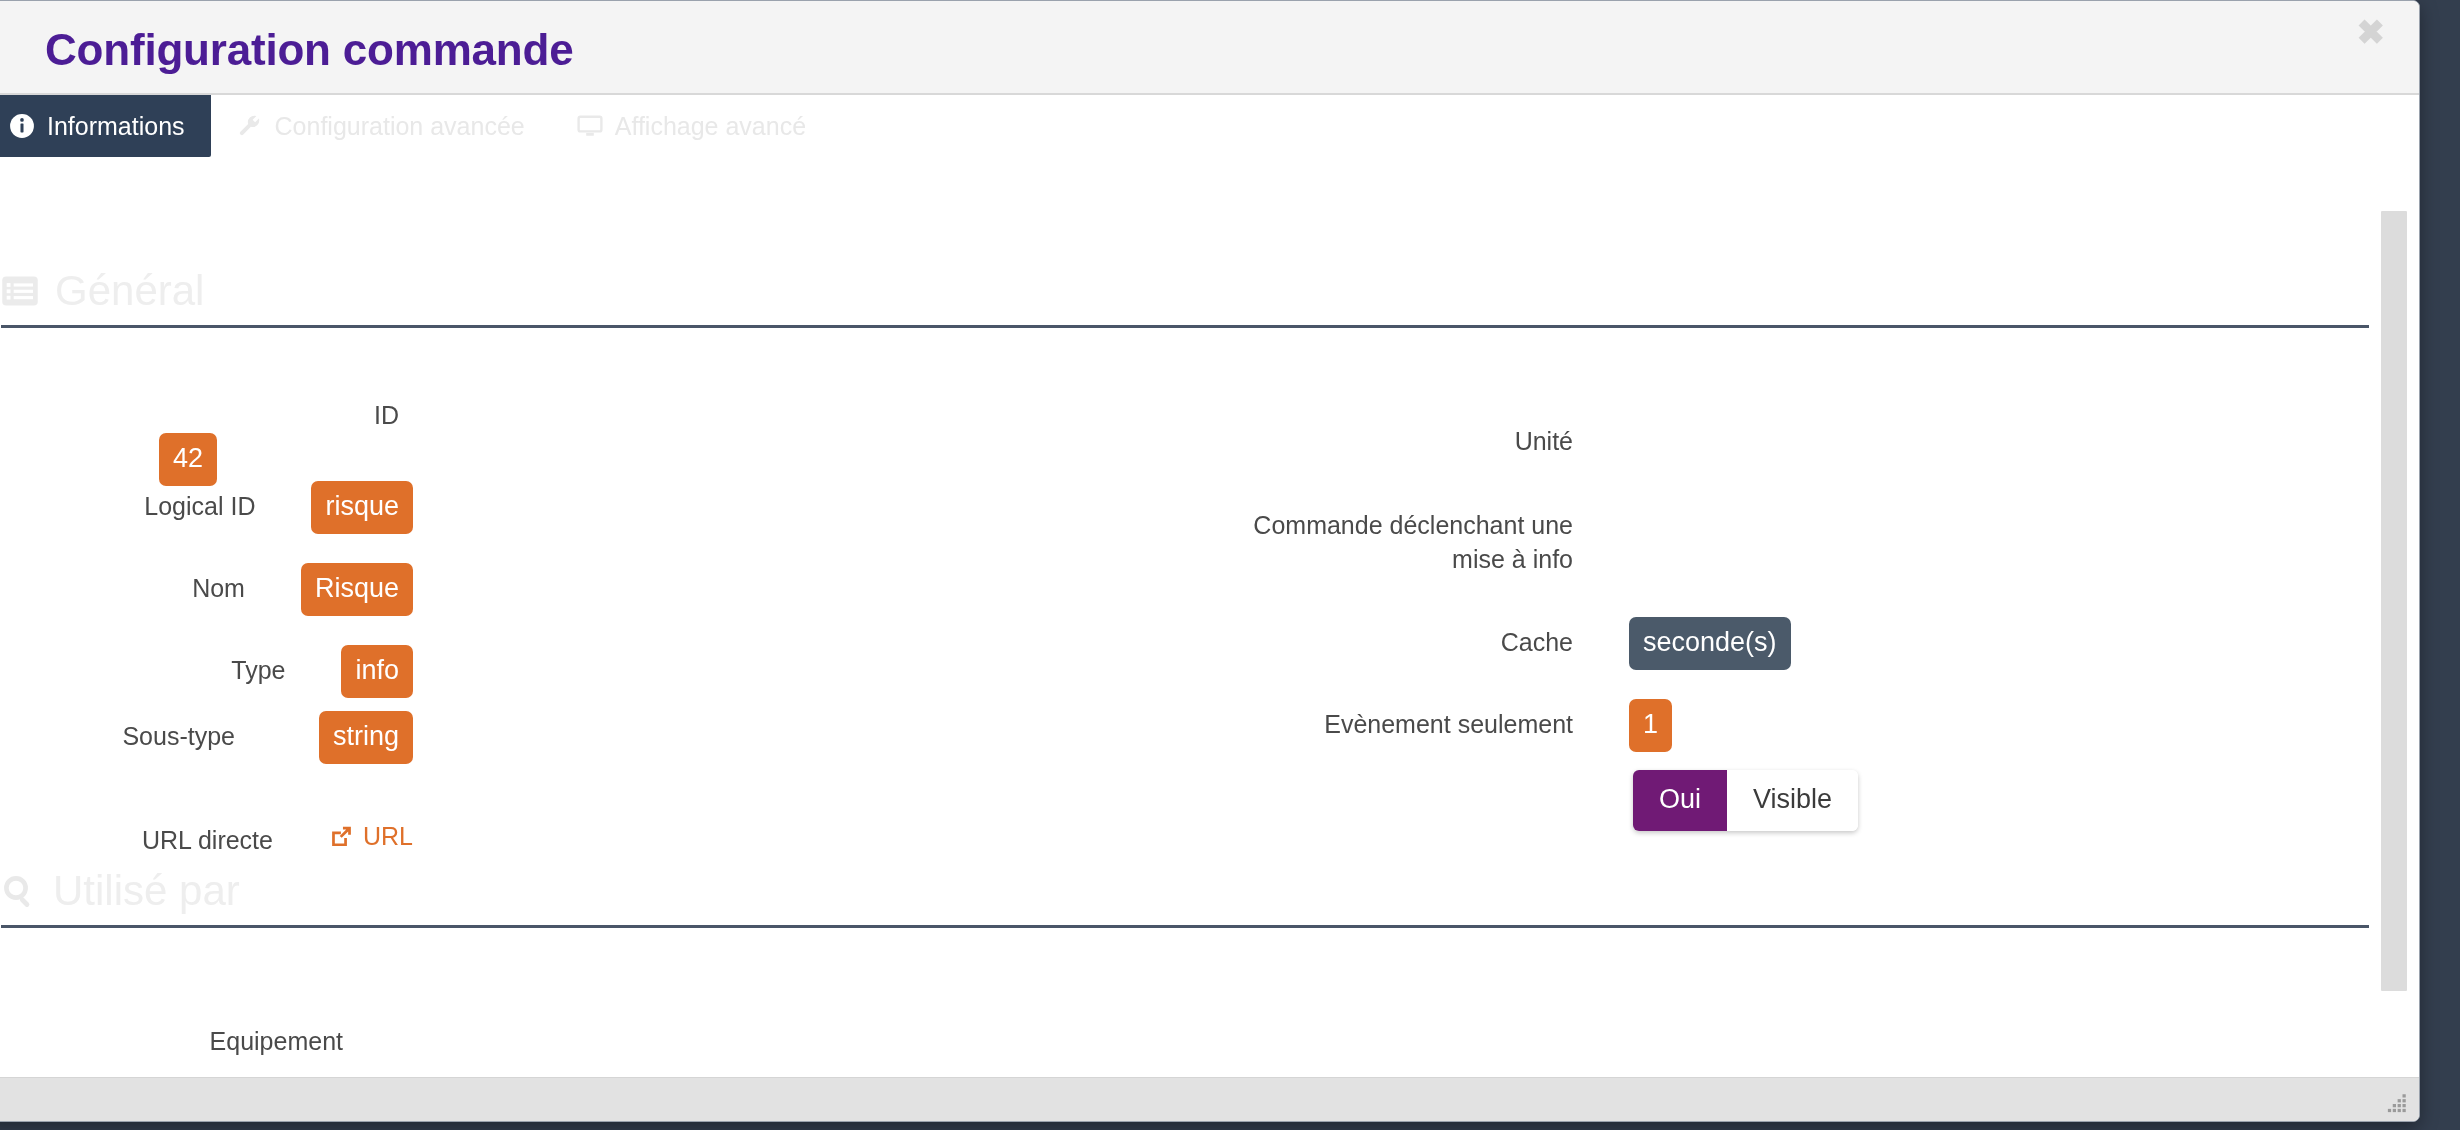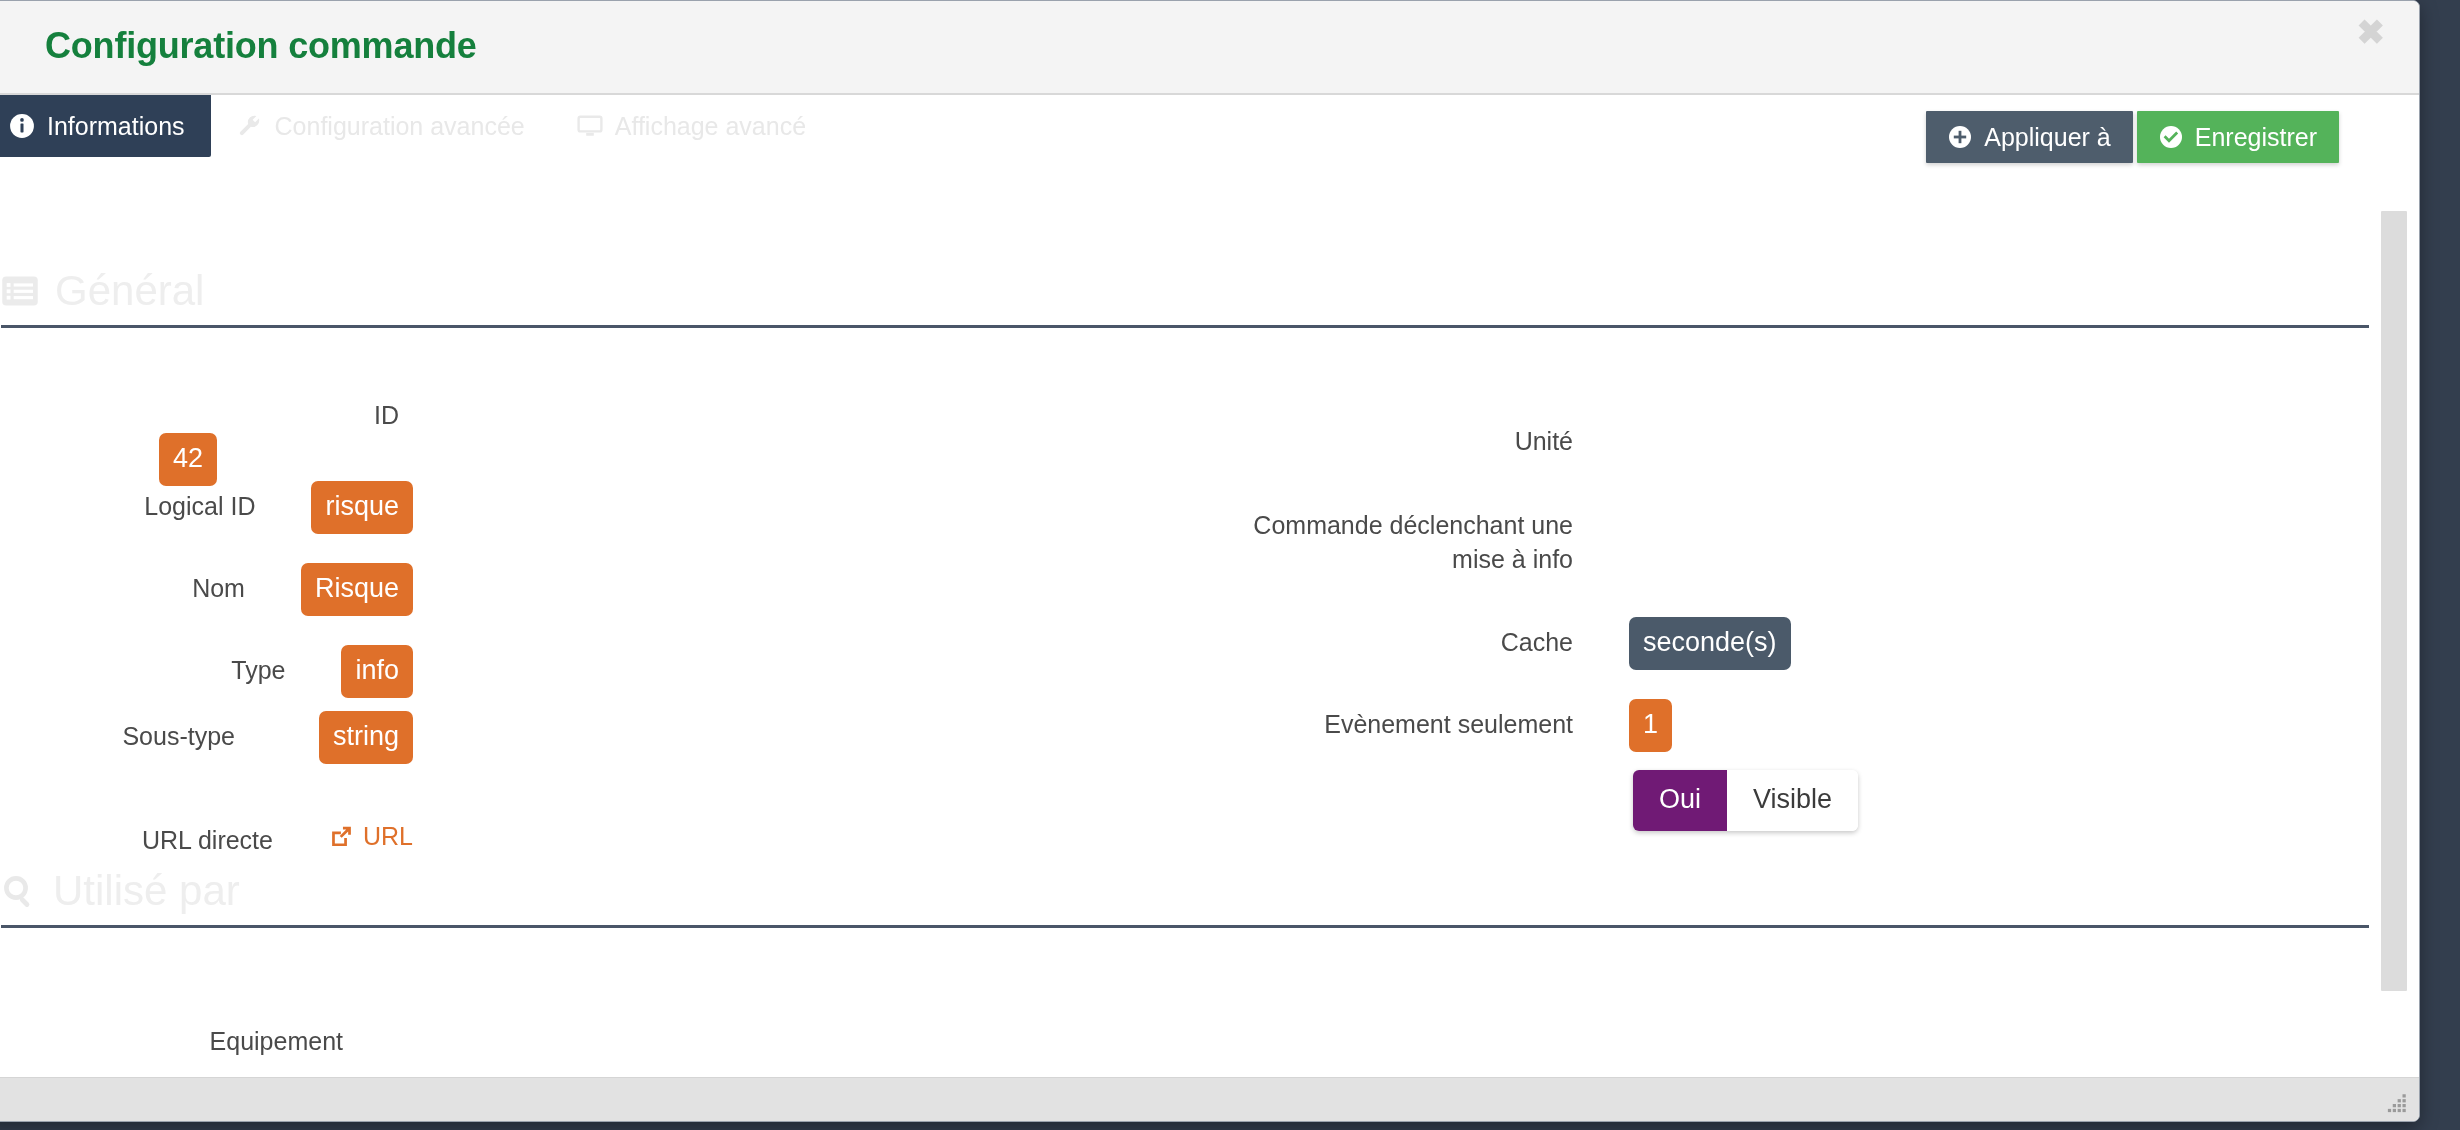--- a/index.html
+++ b/index.html
@@ -40,23 +40,23 @@
     height: 94px;
     background: #f4f4f4;
     border-bottom: 2px solid #d8d8d8;
     border-top-left-radius: 6px;
     border-top-right-radius: 6px;
   }
   .dialog-title {
     position: absolute;
     left: 62px;
     top: 24px;
-    font-size: 36px;
+    font-size: 44px;
     font-weight: bold;
-    color: #15803d;
+    color: #4c1d95;
     letter-spacing: -0.2px;
     white-space: nowrap;
   }
   .dialog-close {
     position: absolute;
     right: 28px;
     top: 10px;
     font-size: 34px;
     line-height: 1;
     color: #d4d4d4;
@@ -283,42 +283,20 @@
             <svg width="26" height="26" viewBox="0 0 24 24">
               <rect x="1.5" y="3.5" width="21" height="13.5" rx="1.6" fill="none" stroke="#e9e9e9" stroke-width="2.2"></rect>
               <rect x="8.5" y="18.4" width="7" height="2.6" fill="#e9e9e9"></rect>
             </svg>
           </span>
           <span>Affichage avancé</span>
         </div>
 
       </div>
 
-      <div class="actions">
-        <button class="btn btn-default">
-          <span>
-            <svg width="24" height="24" viewBox="0 0 24 24">
-              <circle cx="12" cy="12" r="11" fill="#ffffff"></circle>
-              <rect x="10.6" y="5.8" width="2.8" height="12.4" fill="#4e5d6c"></rect>
-              <rect x="5.8" y="10.6" width="12.4" height="2.8" fill="#4e5d6c"></rect>
-            </svg>
-          </span>
-          <span>Appliquer à</span>
-        </button>
-
-        <button class="btn btn-success">
-          <span>
-            <svg width="24" height="24" viewBox="0 0 24 24">
-              <circle cx="12" cy="12" r="11" fill="#ffffff"></circle>
-              <path d="M6.6 12.3l3.4 3.4 7.2-7.2" fill="none" stroke="#54b35a" stroke-width="2.8" stroke-linecap="square"></path>
-            </svg>
-          </span>
-          <span>Enregistrer</span>
-        </button>
-      </div>
 
       <div class="section" style="top:172px;">
         <div class="legend">
           <span>
             <svg width="38" height="32" viewBox="0 0 24 20">
               <rect x="0.8" y="0.8" width="22.4" height="18.4" rx="2.4" fill="#ebebeb"></rect>
               <rect x="3.6" y="5.0" width="2.4" height="2.4" fill="#ffffff"></rect>
               <rect x="3.6" y="9.0" width="2.4" height="2.4" fill="#ffffff"></rect>
               <rect x="3.6" y="13.0" width="2.4" height="2.4" fill="#ffffff"></rect>
               <rect x="8.0" y="5.2" width="12.2" height="2.0" fill="#ffffff"></rect>

